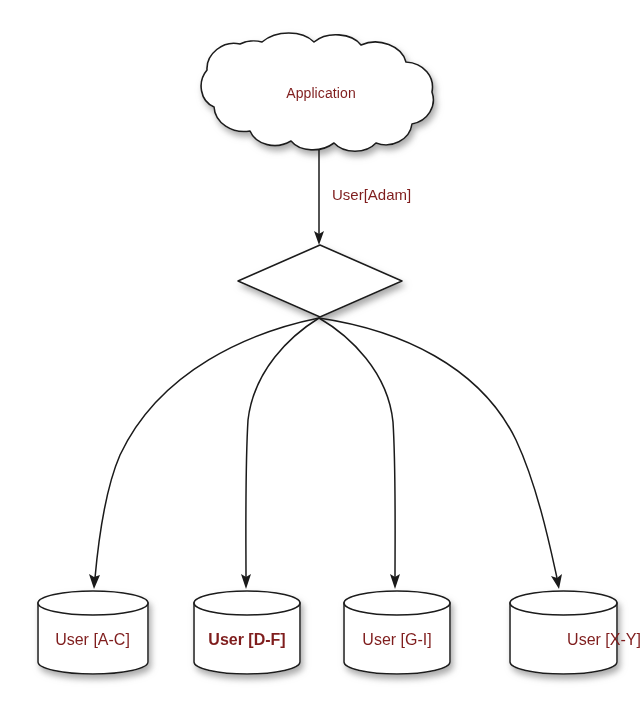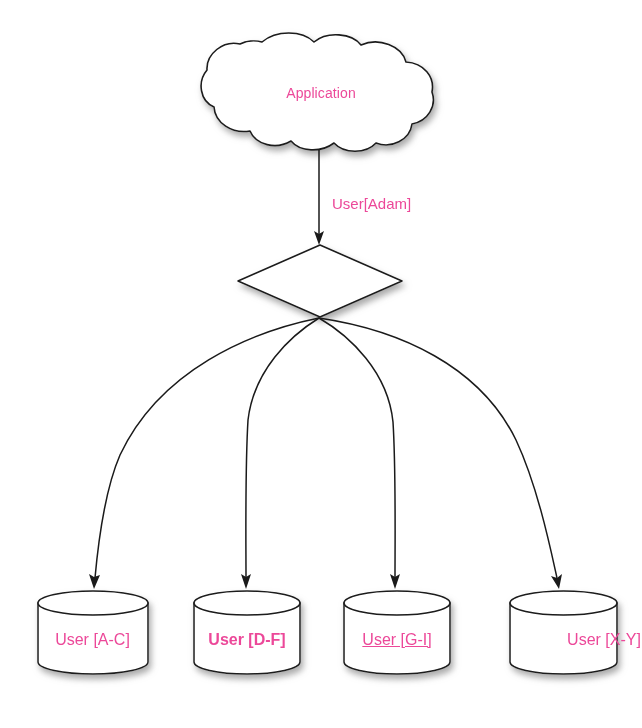--- a/index.html
+++ b/index.html
@@ -48,21 +48,21 @@
     stroke: #1a1a1a;
     stroke-width: 1.5;
   }
   .arrow-head {
     fill: #1a1a1a;
     stroke: none;
   }
   .node-label {
     position: absolute;
     font-family: "Liberation Sans", sans-serif;
-    color: #ec4899;
+    color: #7f1d1d;
     white-space: nowrap;
     pointer-events: none;
   }
   .label-application {
     font-size: 14px;
     left: 0;
     top: 85px;
     width: 642px;
     text-align: center;
     letter-spacing: 0.1px;
@@ -72,30 +72,29 @@
     left: 0;
     top: 274px;
     width: 642px;
     text-align: center;
   }
   .label-edge-user {
     font-size: 15px;
     left: 332px;
     top: 186px;
     text-align: left;
-    margin-top: 9px;
   }
   .label-db {
     font-size: 16px;
     text-align: center;
     top: 631px;
   }
   .label-db-1 { left: 37px;  width: 111px; }
   .label-db-2 { left: 193px; width: 108px; font-weight: bold; }
-  .label-db-3 { left: 343px; width: 108px; text-decoration: underline; }
+  .label-db-3 { left: 343px; width: 108px; }
   .label-db-4 { left: 539px; width: 130px; }
 </style>
 </head>
 <body>
 
 <div id="diagram-root">
 
   <svg class="diagram-canvas" viewBox="0 0 642 728" xmlns="http://www.w3.org/2000/svg">
     <defs>
       <filter id="shape-shadow" x="-30%" y="-30%" width="170%" height="180%">

